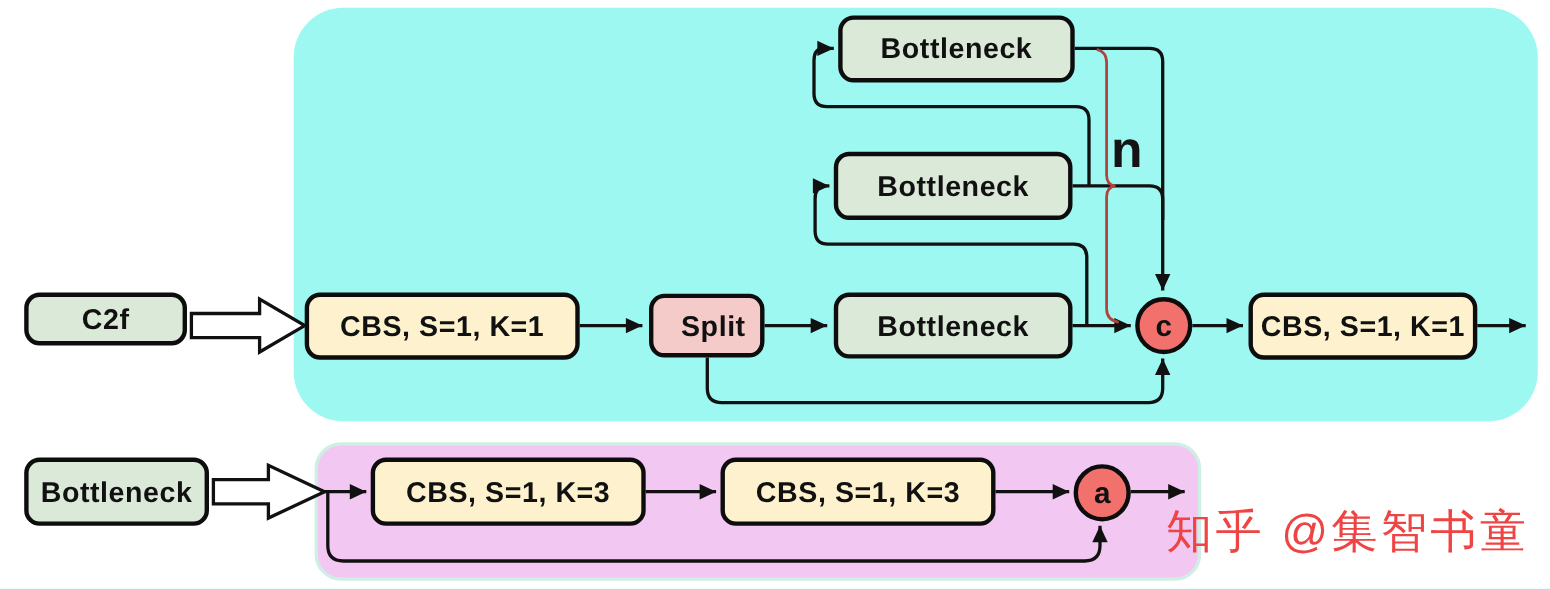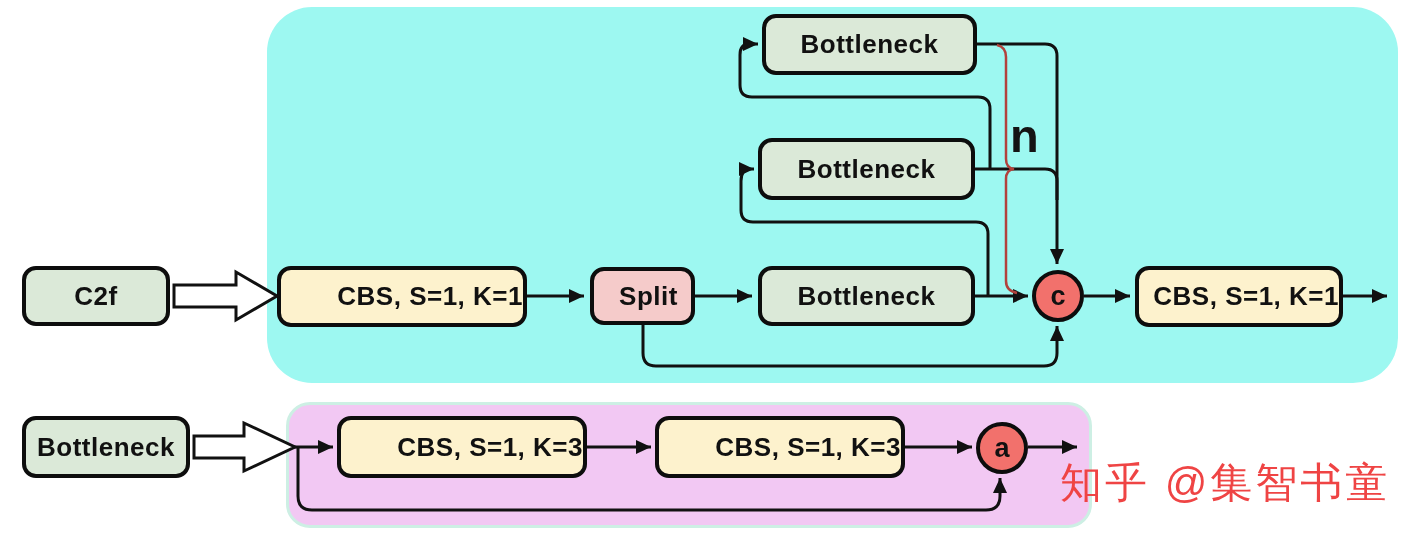--- a/index.html
+++ b/index.html
@@ -18,21 +18,21 @@
     box-sizing:border-box;
   }
   svg#wires{position:absolute;left:0;top:0;z-index:3;}
   .node{
     position:absolute;z-index:4;box-sizing:border-box;
     border:4px solid #0d0d0d;border-radius:14px;
     display:flex;align-items:center;justify-content:center;
     font-weight:bold;font-size:26px;color:#111;letter-spacing:0.5px;
   }
   .green{background:#dbe9d8;}
-  .yellow{background:#fdf2cd;justify-content:flex-end;}
+  .yellow{background:#fdf2cd;}
   .pinkbox{background:#f5cbca;}
   .circle{
     position:absolute;z-index:4;box-sizing:border-box;width:52px;height:52px;
     border:4px solid #0d0d0d;border-radius:50%;background:#f2716c;
     display:flex;align-items:center;justify-content:center;
     font-weight:bold;font-size:27px;color:#111;
   }
   #repeat-n{
     position:absolute;z-index:5;left:1010px;top:112px;
     font-size:47px;font-weight:600;color:#141414;line-height:1;
@@ -79,21 +79,21 @@
 
     <path d="M292,447 H333" stroke="#111" stroke-width="3" fill="none" marker-end="url(#ah)"></path>
     <path d="M298,447 V496 Q298,510 312,510 H986 Q1000,510 1000,496 V478" stroke="#111" stroke-width="3" fill="none" marker-end="url(#ah)"></path>
     <path d="M587,447 H651" stroke="#111" stroke-width="3" fill="none" marker-end="url(#ah)"></path>
     <path d="M905,447 H972" stroke="#111" stroke-width="3" fill="none" marker-end="url(#ah)"></path>
     <path d="M1028,447 H1077" stroke="#111" stroke-width="3" fill="none" marker-end="url(#ah)"></path>
 
     <polygon points="194,436 244,436 244,423 295,447 244,471 244,458 194,458" fill="#ffffff" stroke="#111" stroke-width="3"></polygon>
   </svg>
 
-  <div class="node green" style="left:22px;top:266px;width:148px;height:60px;">
+  <div class="node green" style="left:22px;top:266px;width:148px;height:48px;">
     <span>C2f</span>
   </div>
   <div class="node yellow" style="left:277px;top:266px;width:250px;height:61px;">
     <span>CBS, S=1, K=1</span>
   </div>
   <div class="node pinkbox" style="left:590px;top:267px;width:105px;height:58px;padding-left:12px;">
     <span>Split</span>
   </div>
   <div class="node green" style="left:758px;top:266px;width:217px;height:60px;">
     <span>Bottleneck</span>

